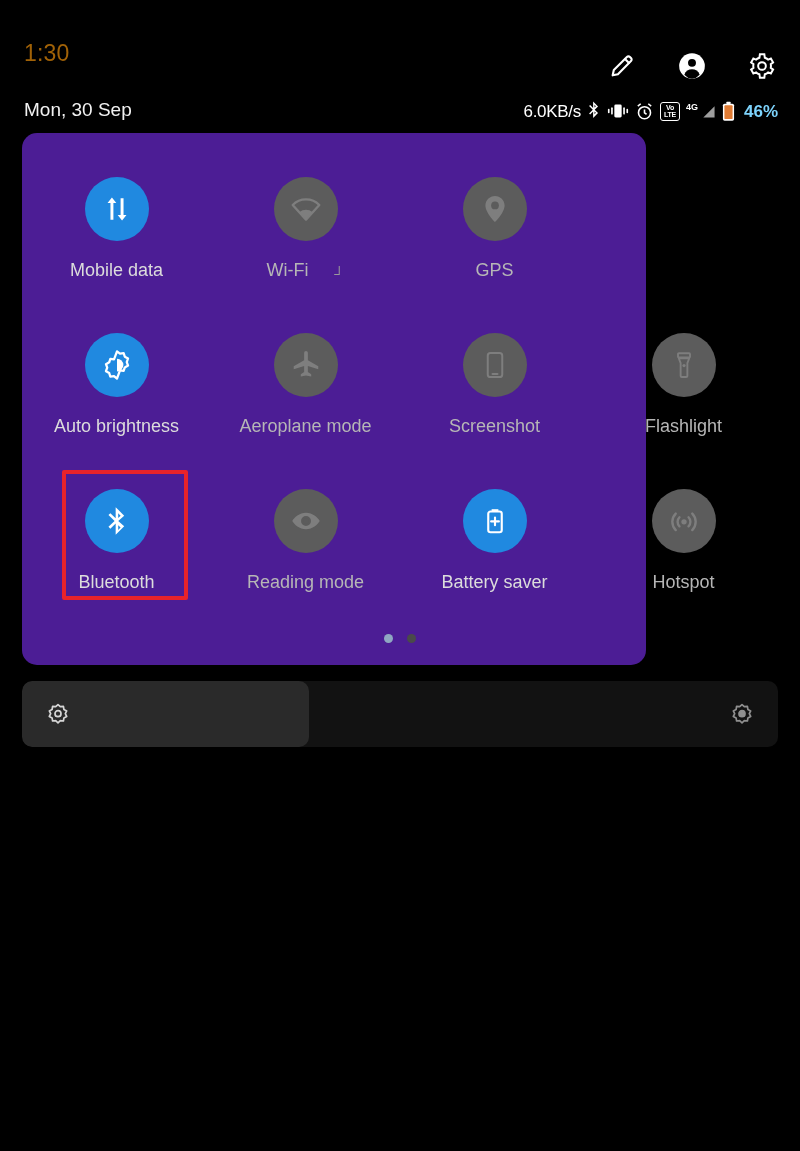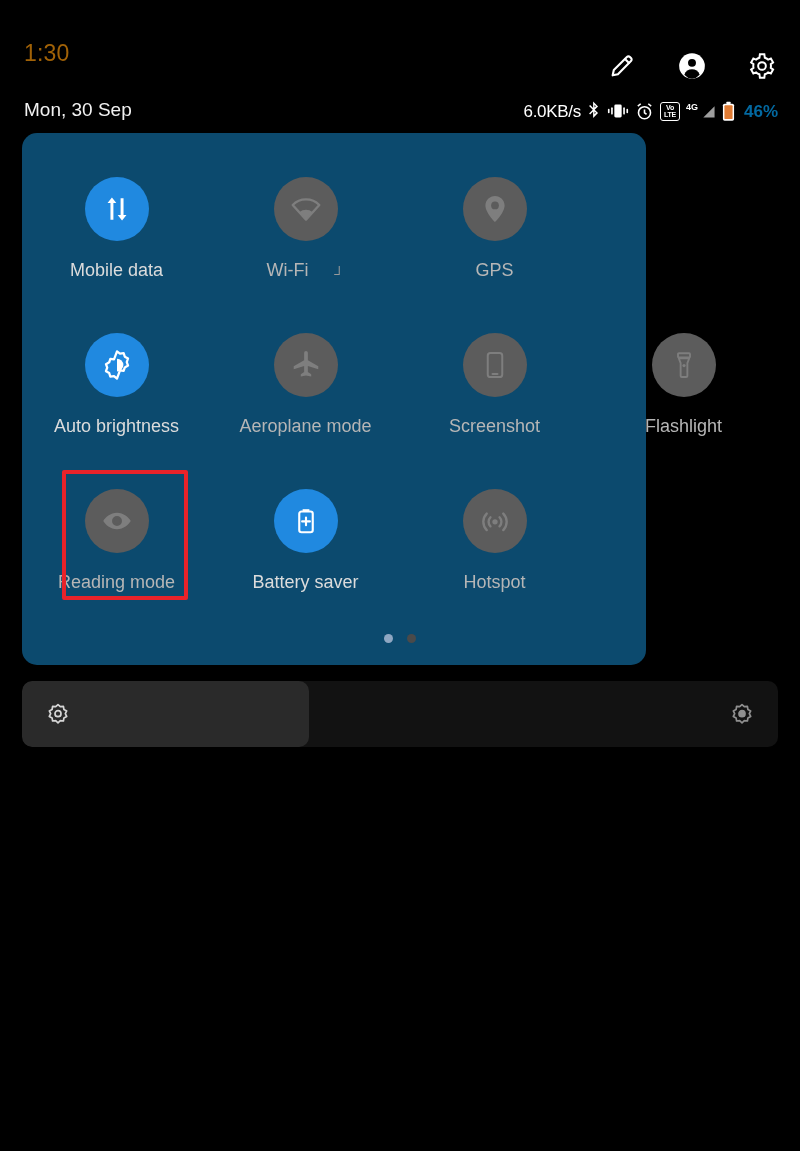--- a/index.html
+++ b/index.html
@@ -75,21 +75,21 @@
     font-weight: normal;
     color: #ffffff;
     letter-spacing: -0.3px;
     line-height: 1;
   }
   .sicon { display: block; color: #ffffff; }
   .sicon svg { display: block; }
   .battpct {
     font-size: 17px;
     font-weight: bold;
-    color: #0369a1;
+    color: #7dd3fc;
     margin-left: 3px;
     line-height: 1;
   }
   .volte-badge {
     border: 1.6px solid #ffffff;
     border-radius: 3px;
     width: 20px; height: 19px;
     display: flex;
     flex-direction: column;
     align-items: center;
@@ -113,21 +113,21 @@
     margin-bottom: 9px;
   }
 
   
   .qs-panel {
     position: absolute;
     left: 22px;
     top: 133px;
     width: 624px;
     height: 532px;
-    background: #0c4a6e;
+    background: #4c1d95;
     border-radius: 15px;
   }
 
   .tile-grid {
     position: absolute;
     left: 0;
     top: 30px;
     width: 756px;
     display: flex;
     flex-direction: column;
@@ -416,20 +416,28 @@
               <path d="M7.8 6.6h8.4l-1.5 3.9v10.2a0.9 0.9 0 0 1-0.9 0.9h-3.6a0.9 0.9 0 0 1-0.9-0.9V10.5L7.8 6.6z"></path>
               <circle cx="12" cy="12.4" r="1.3" fill="currentColor" stroke="none"></circle>
             </svg>
           </div>
           <div class="tile-label dim">Flashlight</div>
         </div>
       </div>
 
       <div class="tile-row">
 
+        <div class="tile">
+          <div class="tile-circle on">
+            <svg width="32" height="32" viewBox="0 0 24 24" fill="currentColor">
+              <path d="M11 1.6l6.4 6.4L12.9 12l4.5 4-6.4 6.4V13.9l-4 3.9-1.4-1.4L10.2 12 5.6 7.5 7 6.1l4 3.9V1.6zm1.9 4.6v3.6l1.8-1.8-1.8-1.8zm0 8.9v3.6l1.8-1.8-1.8-1.8z"></path>
+            </svg>
+          </div>
+          <div class="tile-label">Bluetooth</div>
+        </div>
 
         <div class="tile">
           <div class="tile-circle off">
             <svg width="34" height="34" viewBox="0 0 24 24" fill="currentColor">
               <path d="M12 6.2c-4.6 0-8.3 3.3-9.7 5.8 1.4 2.5 5.1 5.8 9.7 5.8s8.3-3.3 9.7-5.8C20.3 9.5 16.6 6.2 12 6.2zm0 9.3a3.5 3.5 0 1 1 0-7 3.5 3.5 0 0 1 0 7z"></path>
               <circle cx="12" cy="12" r="1.9" fill="#5C5C5C"></circle>
             </svg>
           </div>
           <div class="tile-label dim">Reading mode</div>
         </div>

